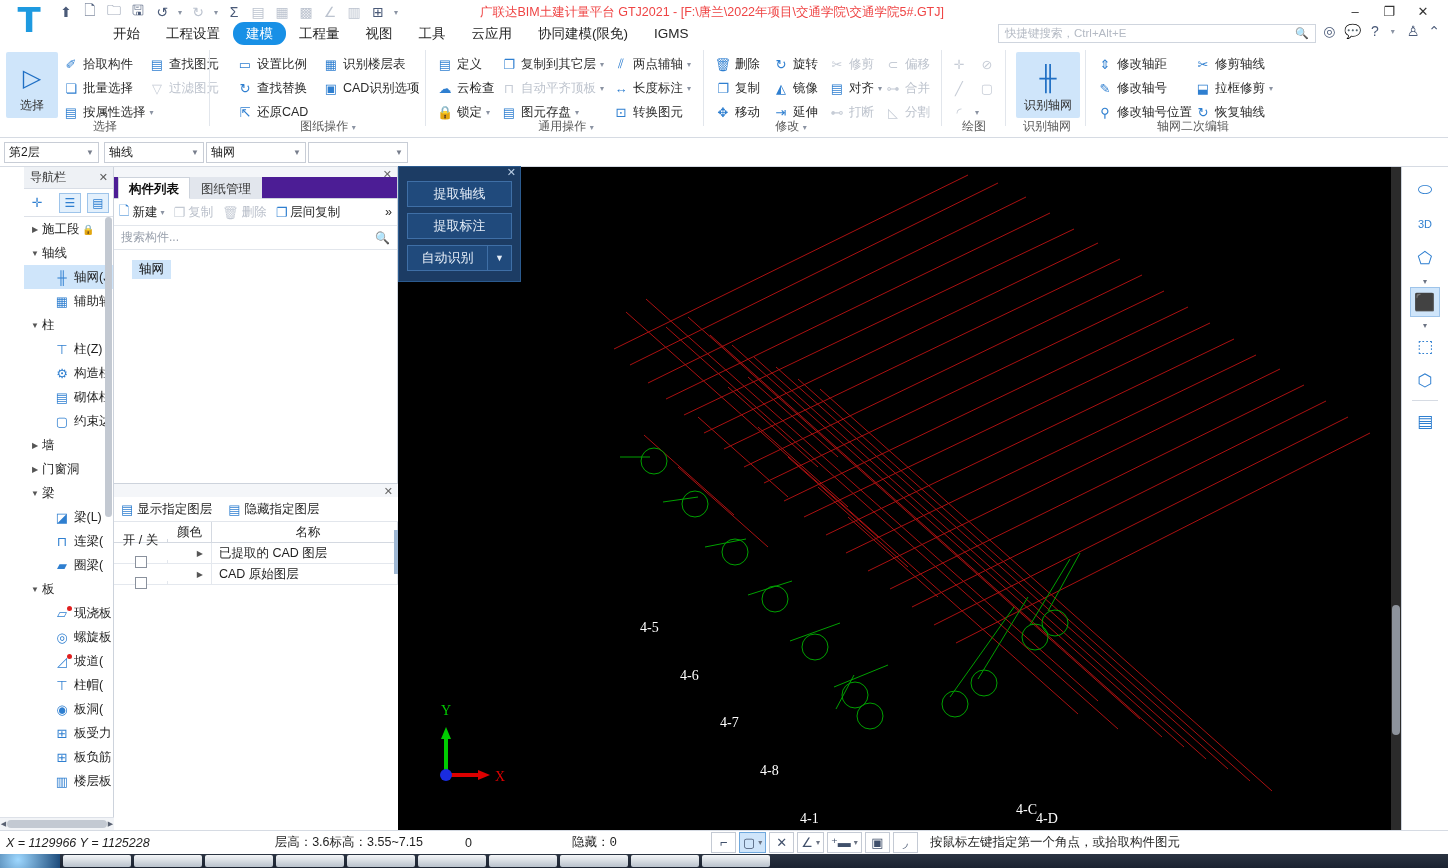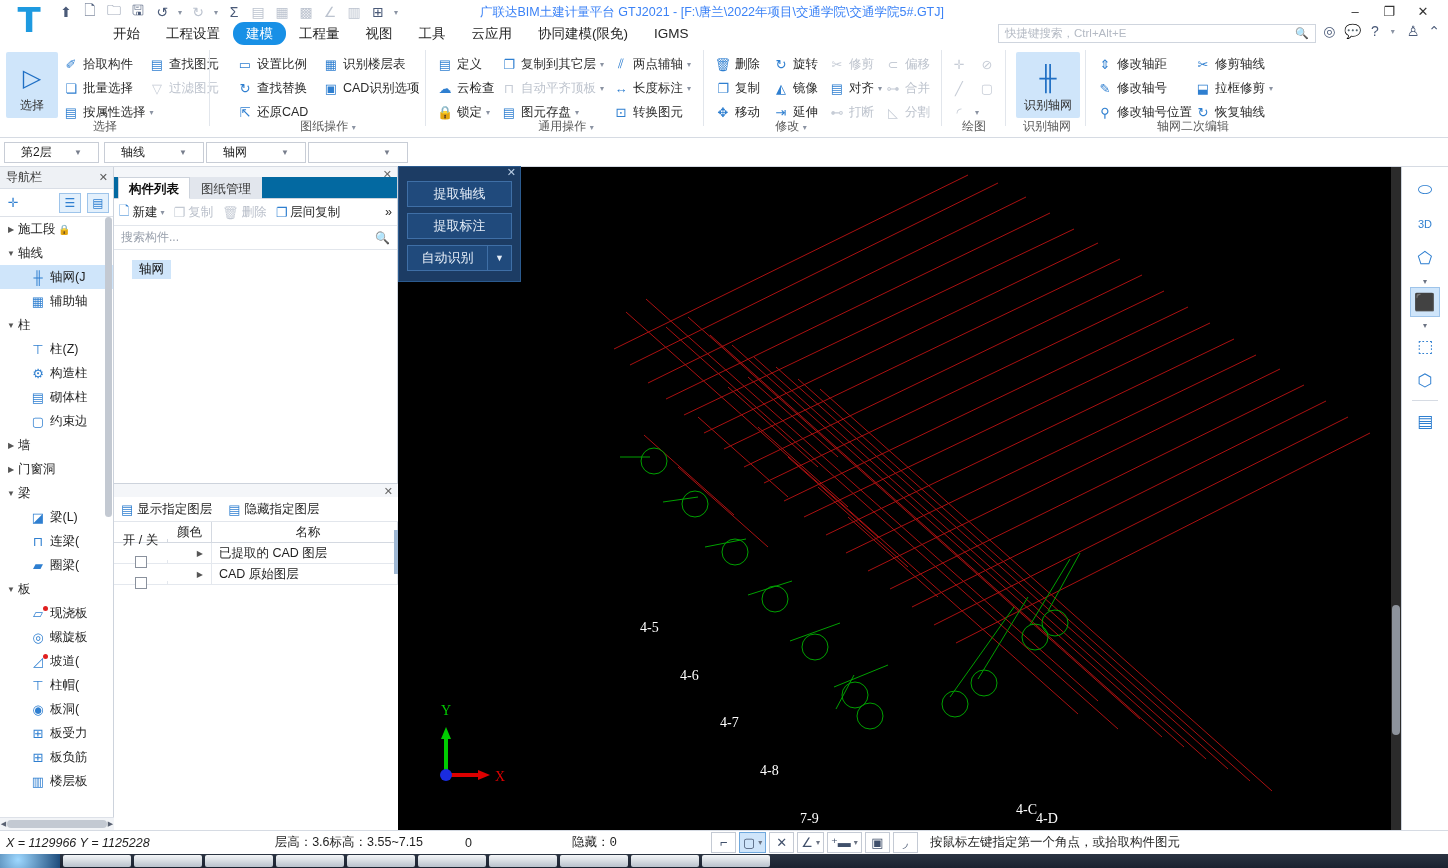--- a/index.html
+++ b/index.html
@@ -13,21 +13,21 @@
   }
   #app { position: relative; width: 1448px; height: 868px; }
 
   
   .titlebar {
     position: absolute; top: 0; left: 0; width: 1448px; height: 24px;
     background: #ffffff;
   }
   .win-title {
     position: absolute; left: 0; top: 2px; width: 1424px;
-    text-align: center; font-size: 12.5px; color: #3b82f6; line-height: 20px;
+    text-align: center; font-size: 12.5px; color: #ef4444; line-height: 20px;
   }
   .win-ctrls { position: absolute; right: 8px; top: 0px; display: flex; gap: 0px; }
   .win-btn {
     width: 34px; height: 22px; display: flex; align-items: center; justify-content: center;
     color: #333; font-size: 13px; cursor: default;
   }
 
   
   .qabar {
     position: absolute; top: 0px; left: 0; width: 1448px; height: 46px;
@@ -92,28 +92,28 @@
   .smallitem .dd { font-size: 8px; color: #8b93a2; margin-left: 4px; }
   .glabel .dd2 { font-size: 8px; color:#8b93a2; }
 
   
   .selrow {
     position: absolute; top: 139px; left: 0; width: 1448px; height: 28px; background: #fff;
     border-bottom: 1px solid #d6dbe3;
   }
   .combo {
     position: absolute; top: 3px; height: 21px; border: 1px solid #c8cdd6; background: #fff;
-    display: flex; align-items: center; padding: 0 16px; font-size: 12px; color: #1a1a1a;
+    display: flex; align-items: center; padding: 0 4px; font-size: 12px; color: #1a1a1a;
   }
   .combo .cc { margin-left: auto; font-size: 8px; color: #777e8c; }
 
   
   .navpanel {
     position: absolute; left: 0; top: 167px; width: 114px; height: 663px;
-    background: #fff; border-right: 1px solid #cdd3dc;
+    background: #fff; border-right: 1px solid #cdd3dc; padding-left: 24px;
   }
   .nav-hdr {
     height: 22px; background: #eef1f5; border-bottom: 1px solid #d9dee6;
     display: flex; align-items: center; padding-left: 6px; font-size: 12px; color: #3a3a3a;
   }
   .nav-hdr .xc { margin-left: auto; margin-right: 5px; font-size: 11px; color: #5a5a5a; }
   .nav-tools {
     height: 28px; border-bottom: 1px solid #dde1e8; display: flex; align-items: center;
     padding: 0 4px; gap: 4px;
   }
@@ -139,21 +139,21 @@
   }
   .nav-hscroll .arr { width: 11px; text-align: center; font-size: 7px; color: #5a6272; }
   .nav-hscroll .thumb { height: 8px; background: #c3c9d2; border-radius: 4px; flex: 0 0 100px; }
 
   
   .cmppanel {
     position: absolute; left: 114px; top: 167px; width: 284px; height: 663px;
     background: #fff; border-right: 1px solid #cdd3dc;
   }
   .panel-close { position: absolute; right: 5px; top: 1px; font-size: 11px; color: #666; }
-  .tabrow { height: 22px; background: #0369a1; border-bottom: 1px solid #cdd3dc; display: flex; padding-left: 4px; }
+  .tabrow { height: 22px; background: #4c1d95; border-bottom: 1px solid #cdd3dc; display: flex; padding-left: 4px; }
   .ptab {
     padding: 0 10px; height: 22px; line-height: 22px; font-size: 12.5px; color: #3a3a3a;
     border: 1px solid transparent; background: #e2e6ed;
   }
   .ptab.active { background: #fff; border: 1px solid #cdd3dc; border-bottom: 1px solid #fff; color: #111; font-weight: bold;}
   .cmp-tools { height: 27px; border-bottom: 1px solid #e2e6ec; display: flex; align-items: center; padding: 0 5px; gap: 9px; font-size: 12.5px; }
   .cmp-tools .it { display: flex; align-items: center; color: #1f1f1f; }
   .cmp-tools .it.dis { color: #b8bec9; }
   .cmp-tools .it .si { color: #2f7fd0; font-size: 13px; margin-right: 3px; }
   .cmp-tools .it.dis .si { color: #c3c9d3; }
@@ -837,21 +837,21 @@
         <circle cx="48" cy="608" r="6" fill="#1a2ce0"></circle>
         <text x="43" y="548" fill="#00cc00" font-size="14" font-family="Liberation Serif, serif">Y</text>
         <text x="97" y="614" fill="#dd0000" font-size="14" font-family="Liberation Serif, serif">X</text>
       </g>
     </svg>
 
     <div class="axis-label" style="left:242px;top:453px;">4-5</div>
     <div class="axis-label" style="left:282px;top:501px;">4-6</div>
     <div class="axis-label" style="left:322px;top:548px;text-align:right;">4-7</div>
     <div class="axis-label" style="left:362px;top:596px;">4-8</div>
-    <div class="axis-label" style="left:402px;top:644px;">7-9</div>
+    <div class="axis-label" style="left:402px;top:644px;">4-1</div>
 
     <div class="axis-label" style="left:618px;top:635px;">4-C</div>
     <div class="axis-label" style="left:638px;top:620px;margin-top:24px;">4-D</div>
 
     <div class="canvas-vscroll">
       <div class="th"></div>
     </div>
   </div>
 
   <div class="dlg">

